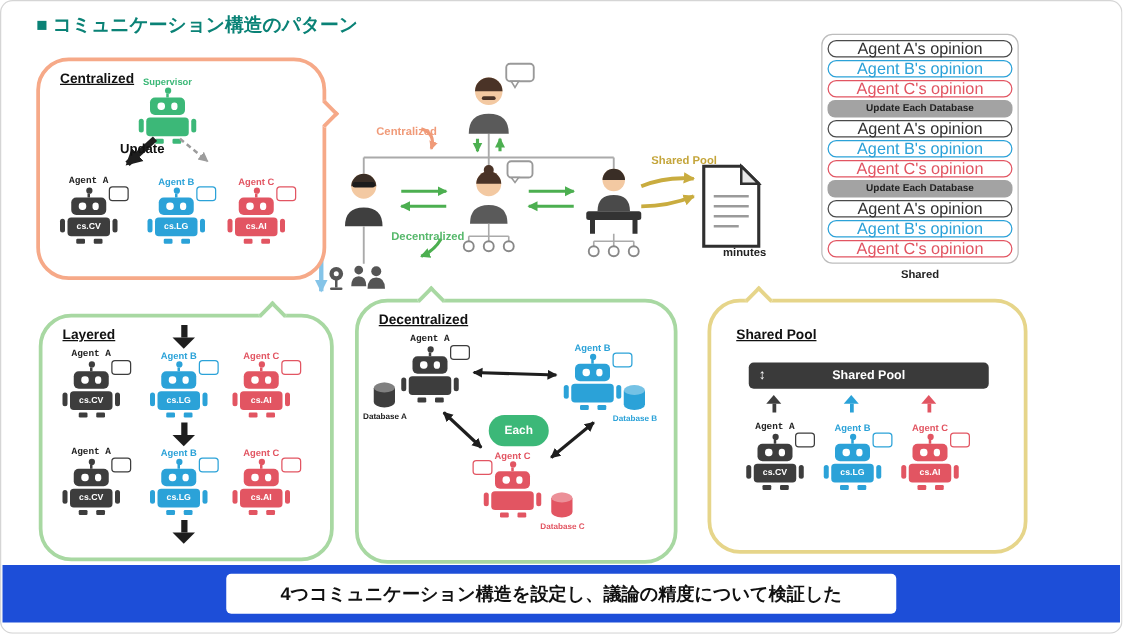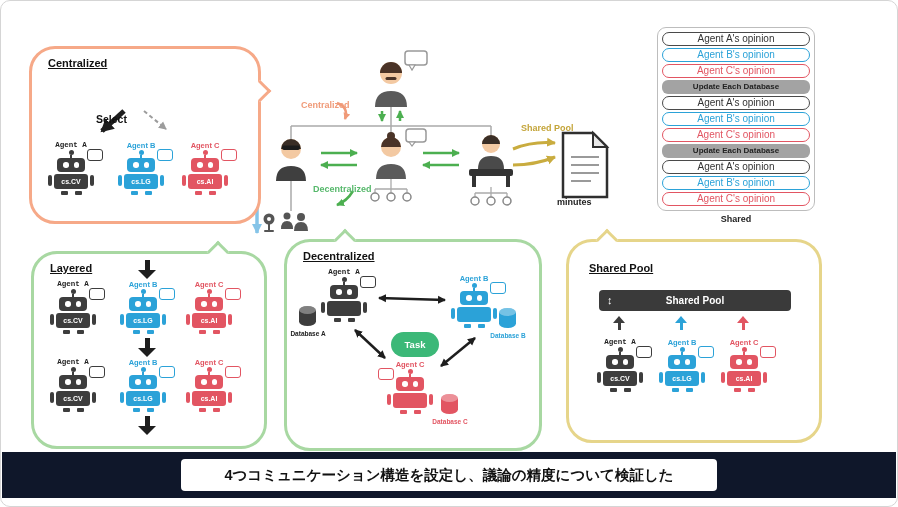--- a/index.html
+++ b/index.html
@@ -58,46 +58,47 @@
   .task-oval{position:absolute;left:104px;top:90px;width:48px;height:25px;background:#3cb878;border-radius:13px;color:#fff;font-weight:bold;font-size:9.5px;display:flex;align-items:center;justify-content:center;}
 
   .select-label{position:absolute;left:64px;top:64px;font-size:10.5px;font-weight:bold;color:#111;}
 
   
   .clabel{position:absolute;font-size:9px;font-weight:bold;white-space:nowrap;}
   .cl-centralized{left:300px;top:99px;color:#f09a78;}
   .cl-layered{left:232px;top:118px;color:#7fc3e8;transform:rotate(-65deg);}
   .cl-decentralized{left:312px;top:183px;color:#56b86b;}
   .cl-shared{left:520px;top:122px;color:#c4a53a;}
-  .cl-minutes{left:556px;top:196px;width:56px;text-align:left;color:#222;}
+  .cl-minutes{left:556px;top:196px;width:56px;text-align:right;color:#222;}
 
   
   .sp-bar{position:absolute;left:30px;top:48px;width:192px;height:21px;background:#3a3a3a;border-radius:4px;color:#fff;font-size:10px;font-weight:bold;display:flex;align-items:center;justify-content:center;}
   .sp-bar .updown{position:absolute;left:8px;font-size:11px;font-weight:normal;line-height:1;}
 
   
   .dlg{position:absolute;left:656px;top:26px;width:158px;}
   .dlg-border{border:1.5px solid #bdbdbd;border-radius:9px;padding:4px;background:#fff;box-sizing:border-box;}
-  .dlg-item{height:14px;line-height:12.5px;border-radius:8px;border:1.5px solid;font-size:10px;text-align:center;margin-bottom:2px;background:#fff;box-sizing:border-box;}
+  .dlg-item{height:14px;line-height:12.5px;border-radius:8px;border:1.5px solid;font-size:13px;text-align:center;margin-bottom:2px;background:#fff;box-sizing:border-box;}
   .dlg-item:last-child{margin-bottom:0;}
   .dlg-item.a{border-color:#4a4a4a;color:#333;}
   .dlg-item.b{border-color:#2ba2d8;color:#2ba2d8;}
   .dlg-item.c{border-color:#e25562;color:#e25562;}
   .dlg-item.update{border:none;background:#a3a3a3;color:#222;font-weight:bold;font-size:8px;line-height:14px;border-radius:6px;}
   .dlg-caption{text-align:center;font-size:9px;font-weight:bold;color:#222;margin-top:3px;}
 
   
-  .banner{position:absolute;left:1px;right:1px;top:451px;height:46px;background:#0f172a;}
+  .banner{position:absolute;left:1px;right:1px;top:451px;height:46px;background:#1d4ed8;}
   .banner-box{position:absolute;left:50%;top:7px;transform:translateX(-50%);width:536px;height:32px;background:#fff;border-radius:4px;display:flex;align-items:center;justify-content:center;font-size:14.5px;font-weight:bold;color:#111;white-space:nowrap;}
 </style>
 </head>
 <body>
 
 <div class="canvas">
 
+  <div class="abs title">■ コミュニケーション構造のパターン</div>
 
   <svg class="abs" style="left:240px;top:40px" width="430" height="212" viewBox="0 0 430 212">
     <defs>
       <marker id="mG" markerUnits="userSpaceOnUse" markerWidth="10" markerHeight="10" refX="7" refY="5" orient="auto">
           <path d="M0,1 L8,5 L0,9 Z" fill="#4caf50"></path>
         </marker>
       <marker id="mGo" markerUnits="userSpaceOnUse" markerWidth="11" markerHeight="11" refX="8" refY="5.5" orient="auto">
           <path d="M0,1 L9,5.5 L0,10 Z" fill="#c9ac3f"></path>
         </marker>
       <marker id="mO" markerUnits="userSpaceOnUse" markerWidth="9" markerHeight="9" refX="6" refY="4.5" orient="auto">
@@ -201,34 +202,50 @@
   <div class="clabel cl-centralized">Centralized</div>
   <div class="clabel cl-layered">Layered</div>
   <div class="clabel cl-decentralized">Decentralized</div>
   <div class="clabel cl-shared">Shared Pool</div>
   <div class="clabel cl-minutes">minutes</div>
 
   <div class="panel p-centralized">
     <div class="tail right" style="right:-10px;top:34px;border-color:#f6a988;"></div>
     <div class="plabel" style="left:16px;top:8px;">Centralized</div>
 
+    <div class="agent green" style="left:79px;top:12px;">
+      <div class="aname">Supervisor</div>
+      <div class="robot">
+          <div class="antenna"></div>
+          <div class="stem"></div>
+          <div class="head">
+            <span class="eye"></span>
+            <span class="eye"></span>
+          </div>
+          <div class="torso"></div>
+          <div class="feet">
+            <span class="foot"></span>
+            <span class="foot"></span>
+          </div>
+        </div>
+    </div>
 
     <svg class="abs" style="left:0;top:0" width="226" height="172">
       <defs>
         <marker id="selA" markerUnits="userSpaceOnUse" markerWidth="16" markerHeight="16" refX="11" refY="8" orient="auto">
             <path d="M0,1 L13,8 L0,15 Z" fill="#1e1e1e"></path>
           </marker>
         <marker id="dashA" markerUnits="userSpaceOnUse" markerWidth="10" markerHeight="10" refX="7" refY="5" orient="auto">
             <path d="M0,1 L8,5 L0,9 Z" fill="#9c9c9c"></path>
           </marker>
       </defs>
       <line x1="92" y1="62" x2="70" y2="82" stroke="#1e1e1e" stroke-width="5" marker-end="url(#selA)"></line>
       <line x1="112" y1="62" x2="134" y2="80" stroke="#9c9c9c" stroke-width="2" stroke-dasharray="4 3" marker-end="url(#dashA)"></line>
     </svg>
-    <div class="select-label">Select</div>
+    <div class="select-label">Update</div>
 
     <div class="agent dark" style="left:16px;top:92px;">
       <div class="aname">Agent A</div>
       <div class="robot">
           <div class="antenna"></div>
           <div class="stem"></div>
           <div class="head">
             <span class="eye"></span>
             <span class="eye"></span>
           </div>
@@ -448,21 +465,21 @@
           <div class="feet">
             <span class="foot"></span>
             <span class="foot"></span>
           </div>
         </div>
       <div class="sbubble"></div>
     </div>
     <div class="cyl blue" style="left:212px;top:66px;"></div>
     <div class="dblabel blue" style="left:196px;top:90px;">Database B</div>
 
-    <div class="task-oval">Task</div>
+    <div class="task-oval">Each</div>
 
     <div class="agent red" style="left:100px;top:118px;">
       <div class="aname">Agent C</div>
       <div class="robot">
           <div class="antenna"></div>
           <div class="stem"></div>
           <div class="head">
             <span class="eye"></span>
             <span class="eye"></span>
           </div>

